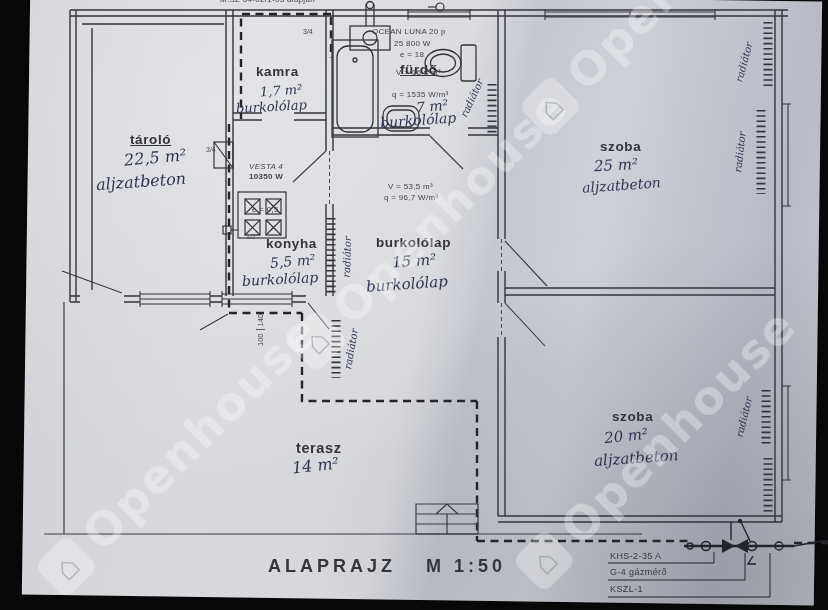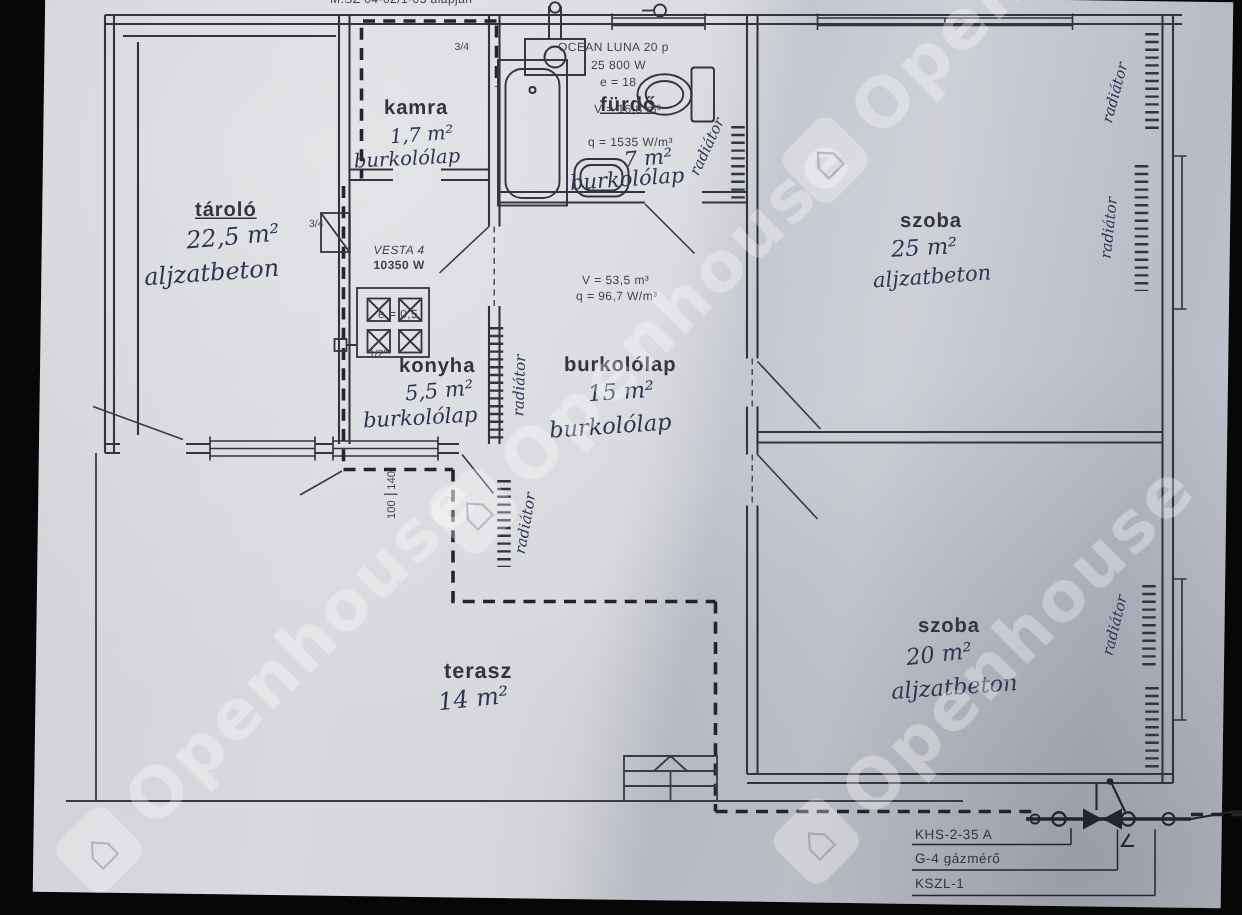--- a/index.html
+++ b/index.html
@@ -201,20 +201,24 @@
 
     <div class="dims">
       <span>100</span>
       <span>140</span>
     </div>
 
     <div class="lbl print gaslbl" style="left:610px;top:551px;">KHS-2-35 A</div>
     <div class="lbl print gaslbl" style="left:610px;top:567px;">G-4 gázmérő</div>
     <div class="lbl print gaslbl" style="left:610px;top:584px;">KSZL-1</div>
 
+    <div class="title-row">
+      <span>ALAPRAJZ</span>
+      <span>M 1:50</span>
+    </div>
   </div>
 
   <div class="wm" style="left:50px;top:556px;">
     <span class="wm-logo">⌂</span>
     <span class="wm-text">Openhouse</span>
   </div>
   <div class="wm" style="left:300px;top:330px;">
     <span class="wm-logo">⌂</span>
     <span class="wm-text">Openhouse</span>
   </div>

